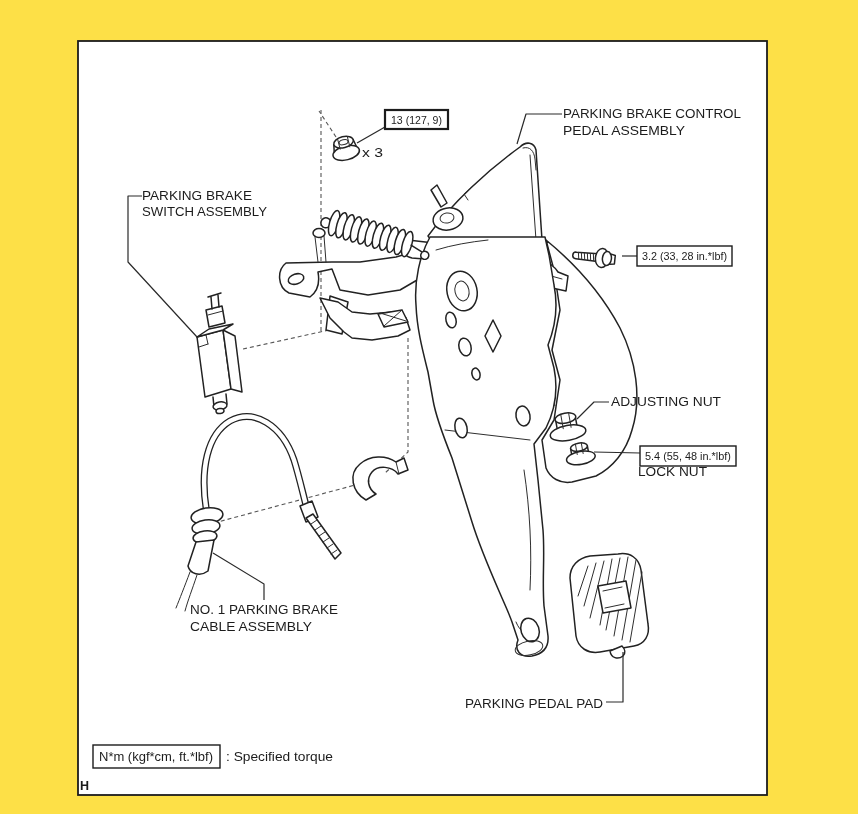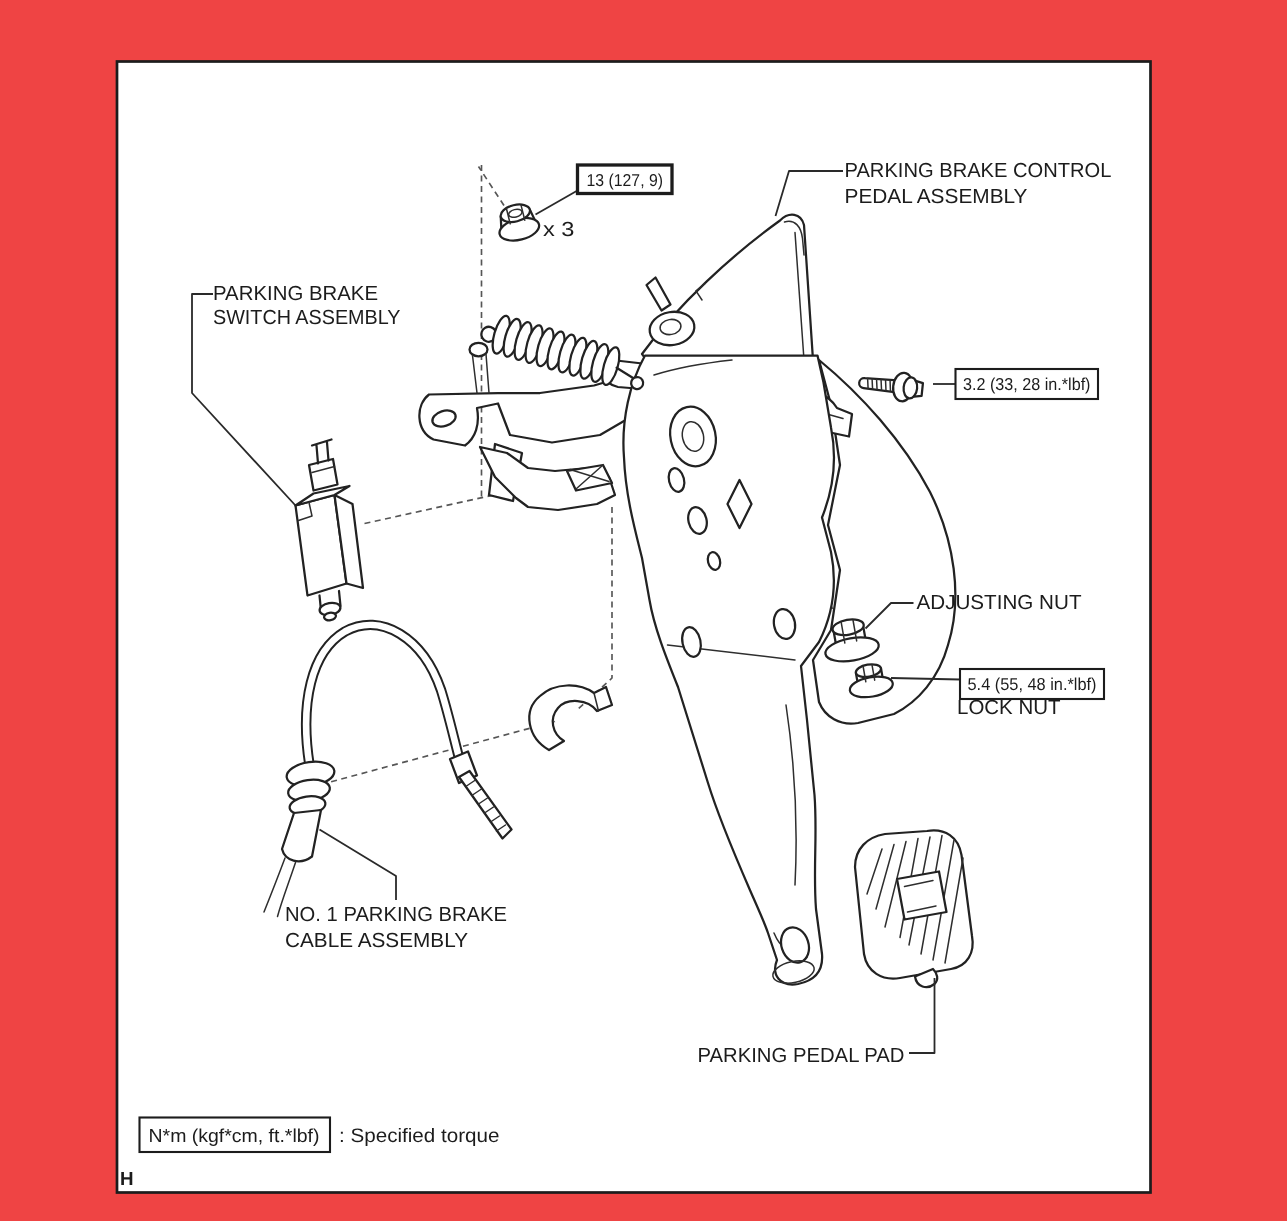--- a/index.html
+++ b/index.html
@@ -1,16 +1,16 @@
 <!DOCTYPE html>
 <html><head>
 <meta charset="utf-8">
 <style>
   html,body{margin:0;padding:0;background:#ffffff;}
-  .page{position:relative;width:858px;height:814px;background:#ef4444;overflow:hidden;
+  .page{position:relative;width:858px;height:814px;background:#fde047;overflow:hidden;
         font-family:"Liberation Sans",sans-serif;}
   svg{position:absolute;left:0;top:0;}
   svg text{fill:#1c1c1c;font-family:"Liberation Sans",sans-serif;}
   .lbl{font-size:13.5px;}
   .tq{font-size:11.5px;}
   .note{font-size:12.5px;}
   .note2{font-size:13px;}
   .mark{font-size:12.5px;font-weight:bold;}
   .ln{stroke:#222;stroke-width:1.5;fill:none;stroke-linecap:round;stroke-linejoin:round;}
   .lnf{stroke:#222;stroke-width:1.5;fill:#fff;stroke-linejoin:round;}

